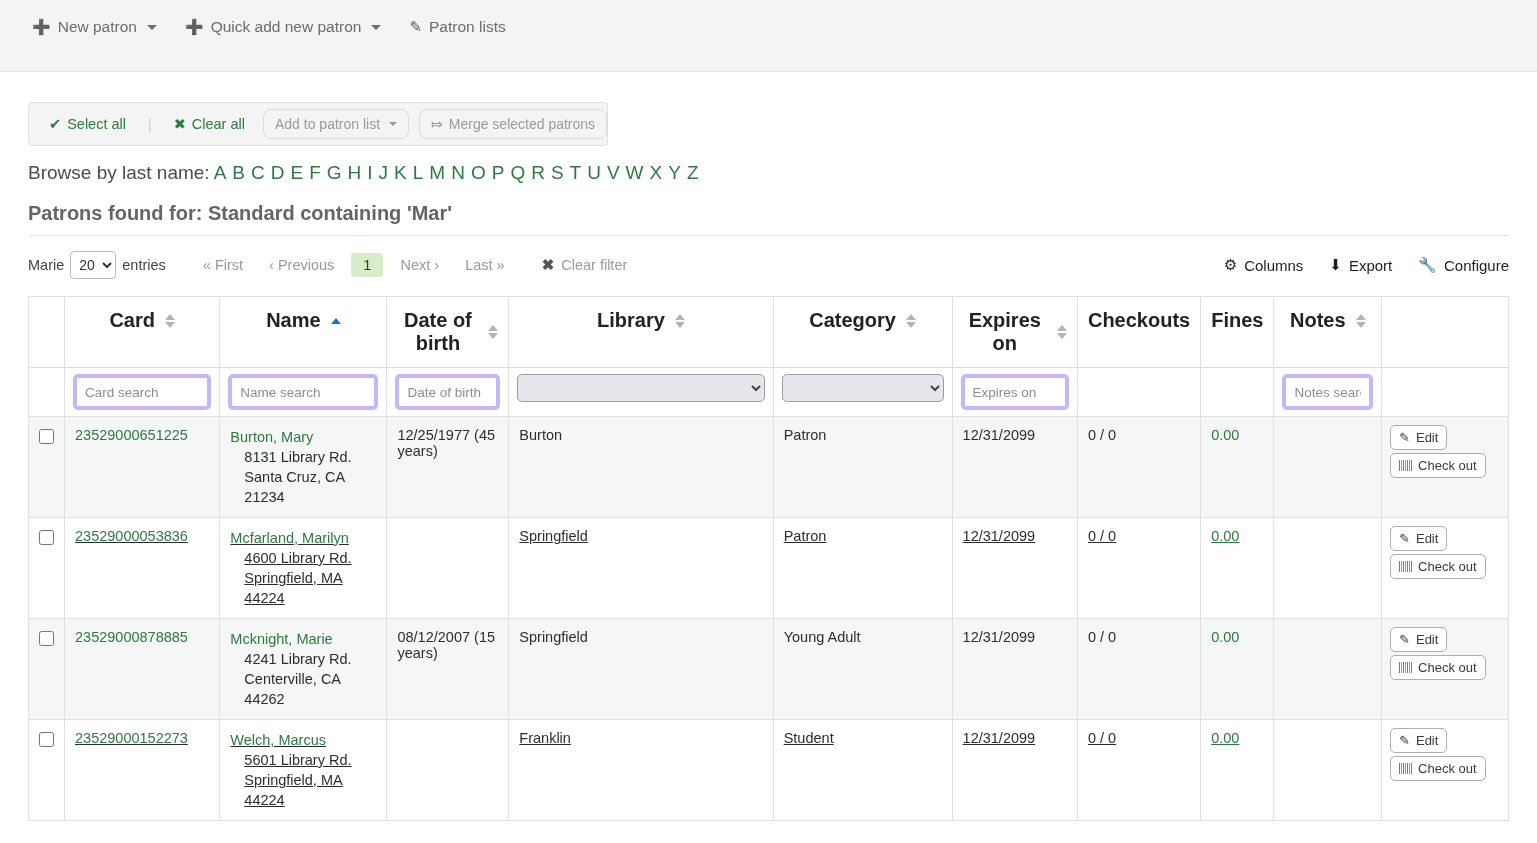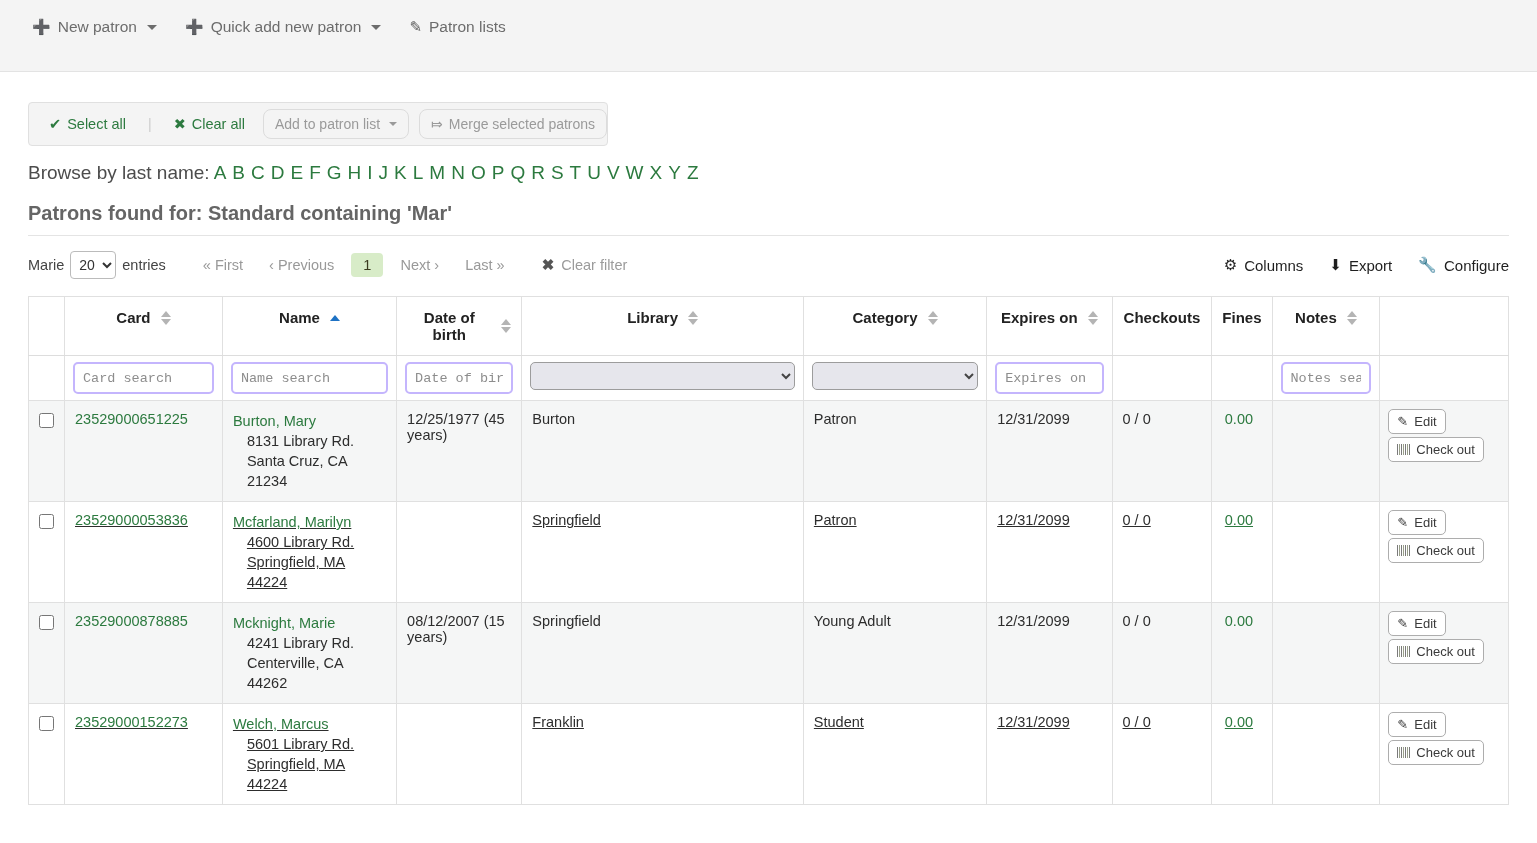--- a/index.html
+++ b/index.html
@@ -185,21 +185,21 @@
     font-size: 14px;
   }
   table.patrons th, table.patrons td {
     border: 1px solid #e0e0e0;
     vertical-align: top;
   }
   table.patrons thead th {
     background: #ffffff;
     color: #222222;
     font-weight: bold;
-    font-size: 15px;
+    font-size: 20px;
     padding: 12px 10px;
     text-align: center;
     position: relative;
     border-bottom: 1px solid #dddddd;
   }
   th.col-check, td.col-check { width: 34px; border-left: none; }
   .th-inner { display: flex; align-items: center; justify-content: center; gap: 10px; }
   .sort-ic { display: inline-flex; flex-direction: column; gap: 2px; line-height: 0; }
   .sort-ic i {
     width: 0; height: 0;
@@ -208,24 +208,24 @@
     display: block;
   }
   .sort-ic i.up { border-bottom: 6px solid #b4b4b4; }
   .sort-ic i.down { border-top: 6px solid #b4b4b4; }
   .sort-ic.asc i.up { border-bottom-color: #1e72c4; }
 
   tr.filters td { padding: 6px 8px; background: #ffffff; }
   tr.filters input {
     width: 100%;
     height: 28px;
-    border: 2px solid #c4b5fd;
+    border: 4px solid #c4b5fd;
     border-radius: 5px;
     padding: 14px 8px;
-    font-family: Liberation Mono, monospace;
+    font-family: Liberation Sans, sans-serif;
     font-size: 13.5px;
     color: #555;
     background: #fff;
   }
   tr.filters input::placeholder { color: #8d8d8d; }
   tr.filters select {
     width: 100%;
     height: 28px;
     border: 1px solid #9c9c9c;
     border-radius: 5px;
@@ -241,21 +241,21 @@
   tbody tr.even td { background: #ffffff; text-decoration: underline; }
   td.col-check { text-align: center; padding-top: 12px; }
   input[type=checkbox] {
     width: 15px; height: 15px;
     accent-color: #888;
     margin: 0;
   }
   a.green { color: #2c7a3f; text-decoration: none; cursor: pointer; }
   .addr { padding-left: 14px; color: #2d2d2d; line-height: 1.38; }
   .name-cell { line-height: 1.38; }
-  td.fines { color: #2c7a3f; text-align: center; padding-right: 16px; }
+  td.fines { color: #2c7a3f; text-align: left; padding-right: 16px; }
   td.checkouts { color: #2d2d2d; }
   td.actions { padding: 8px 8px; }
   .row-btn {
     display: inline-flex;
     align-items: center;
     gap: 6px;
     border: 1px solid #adadad;
     border-radius: 5px;
     background: #ffffff;
     color: #3a3a3a;

